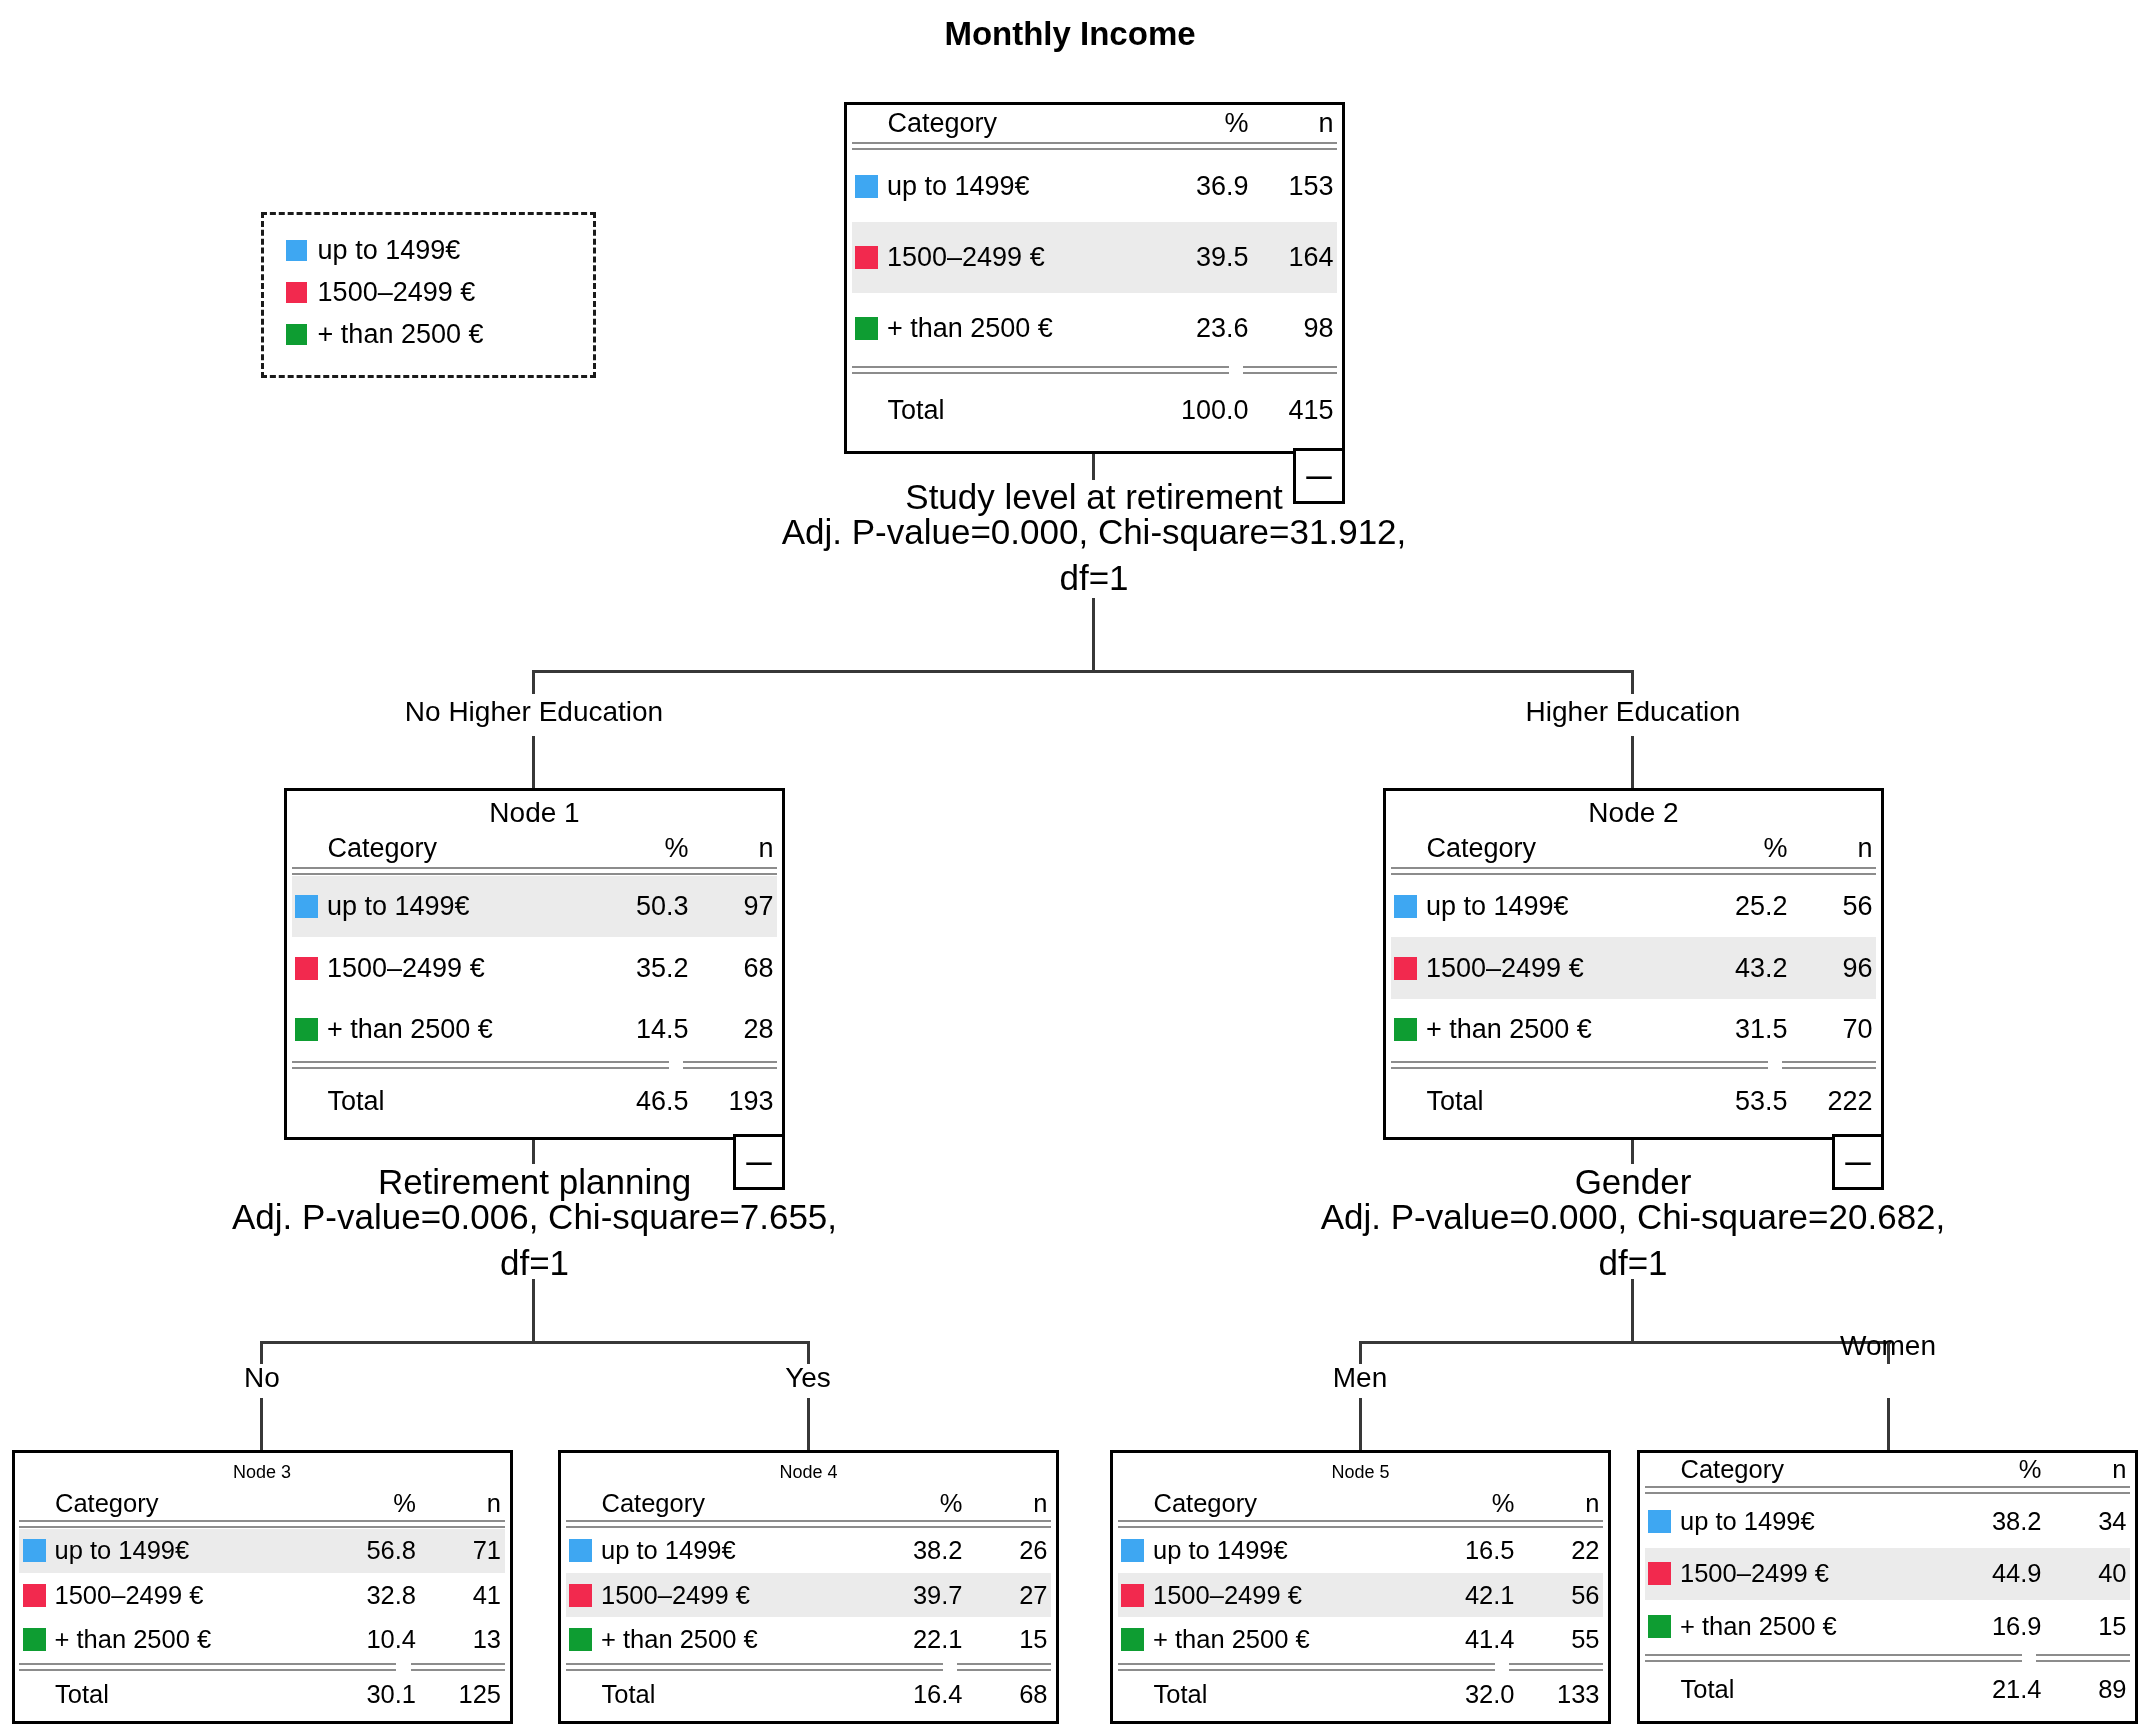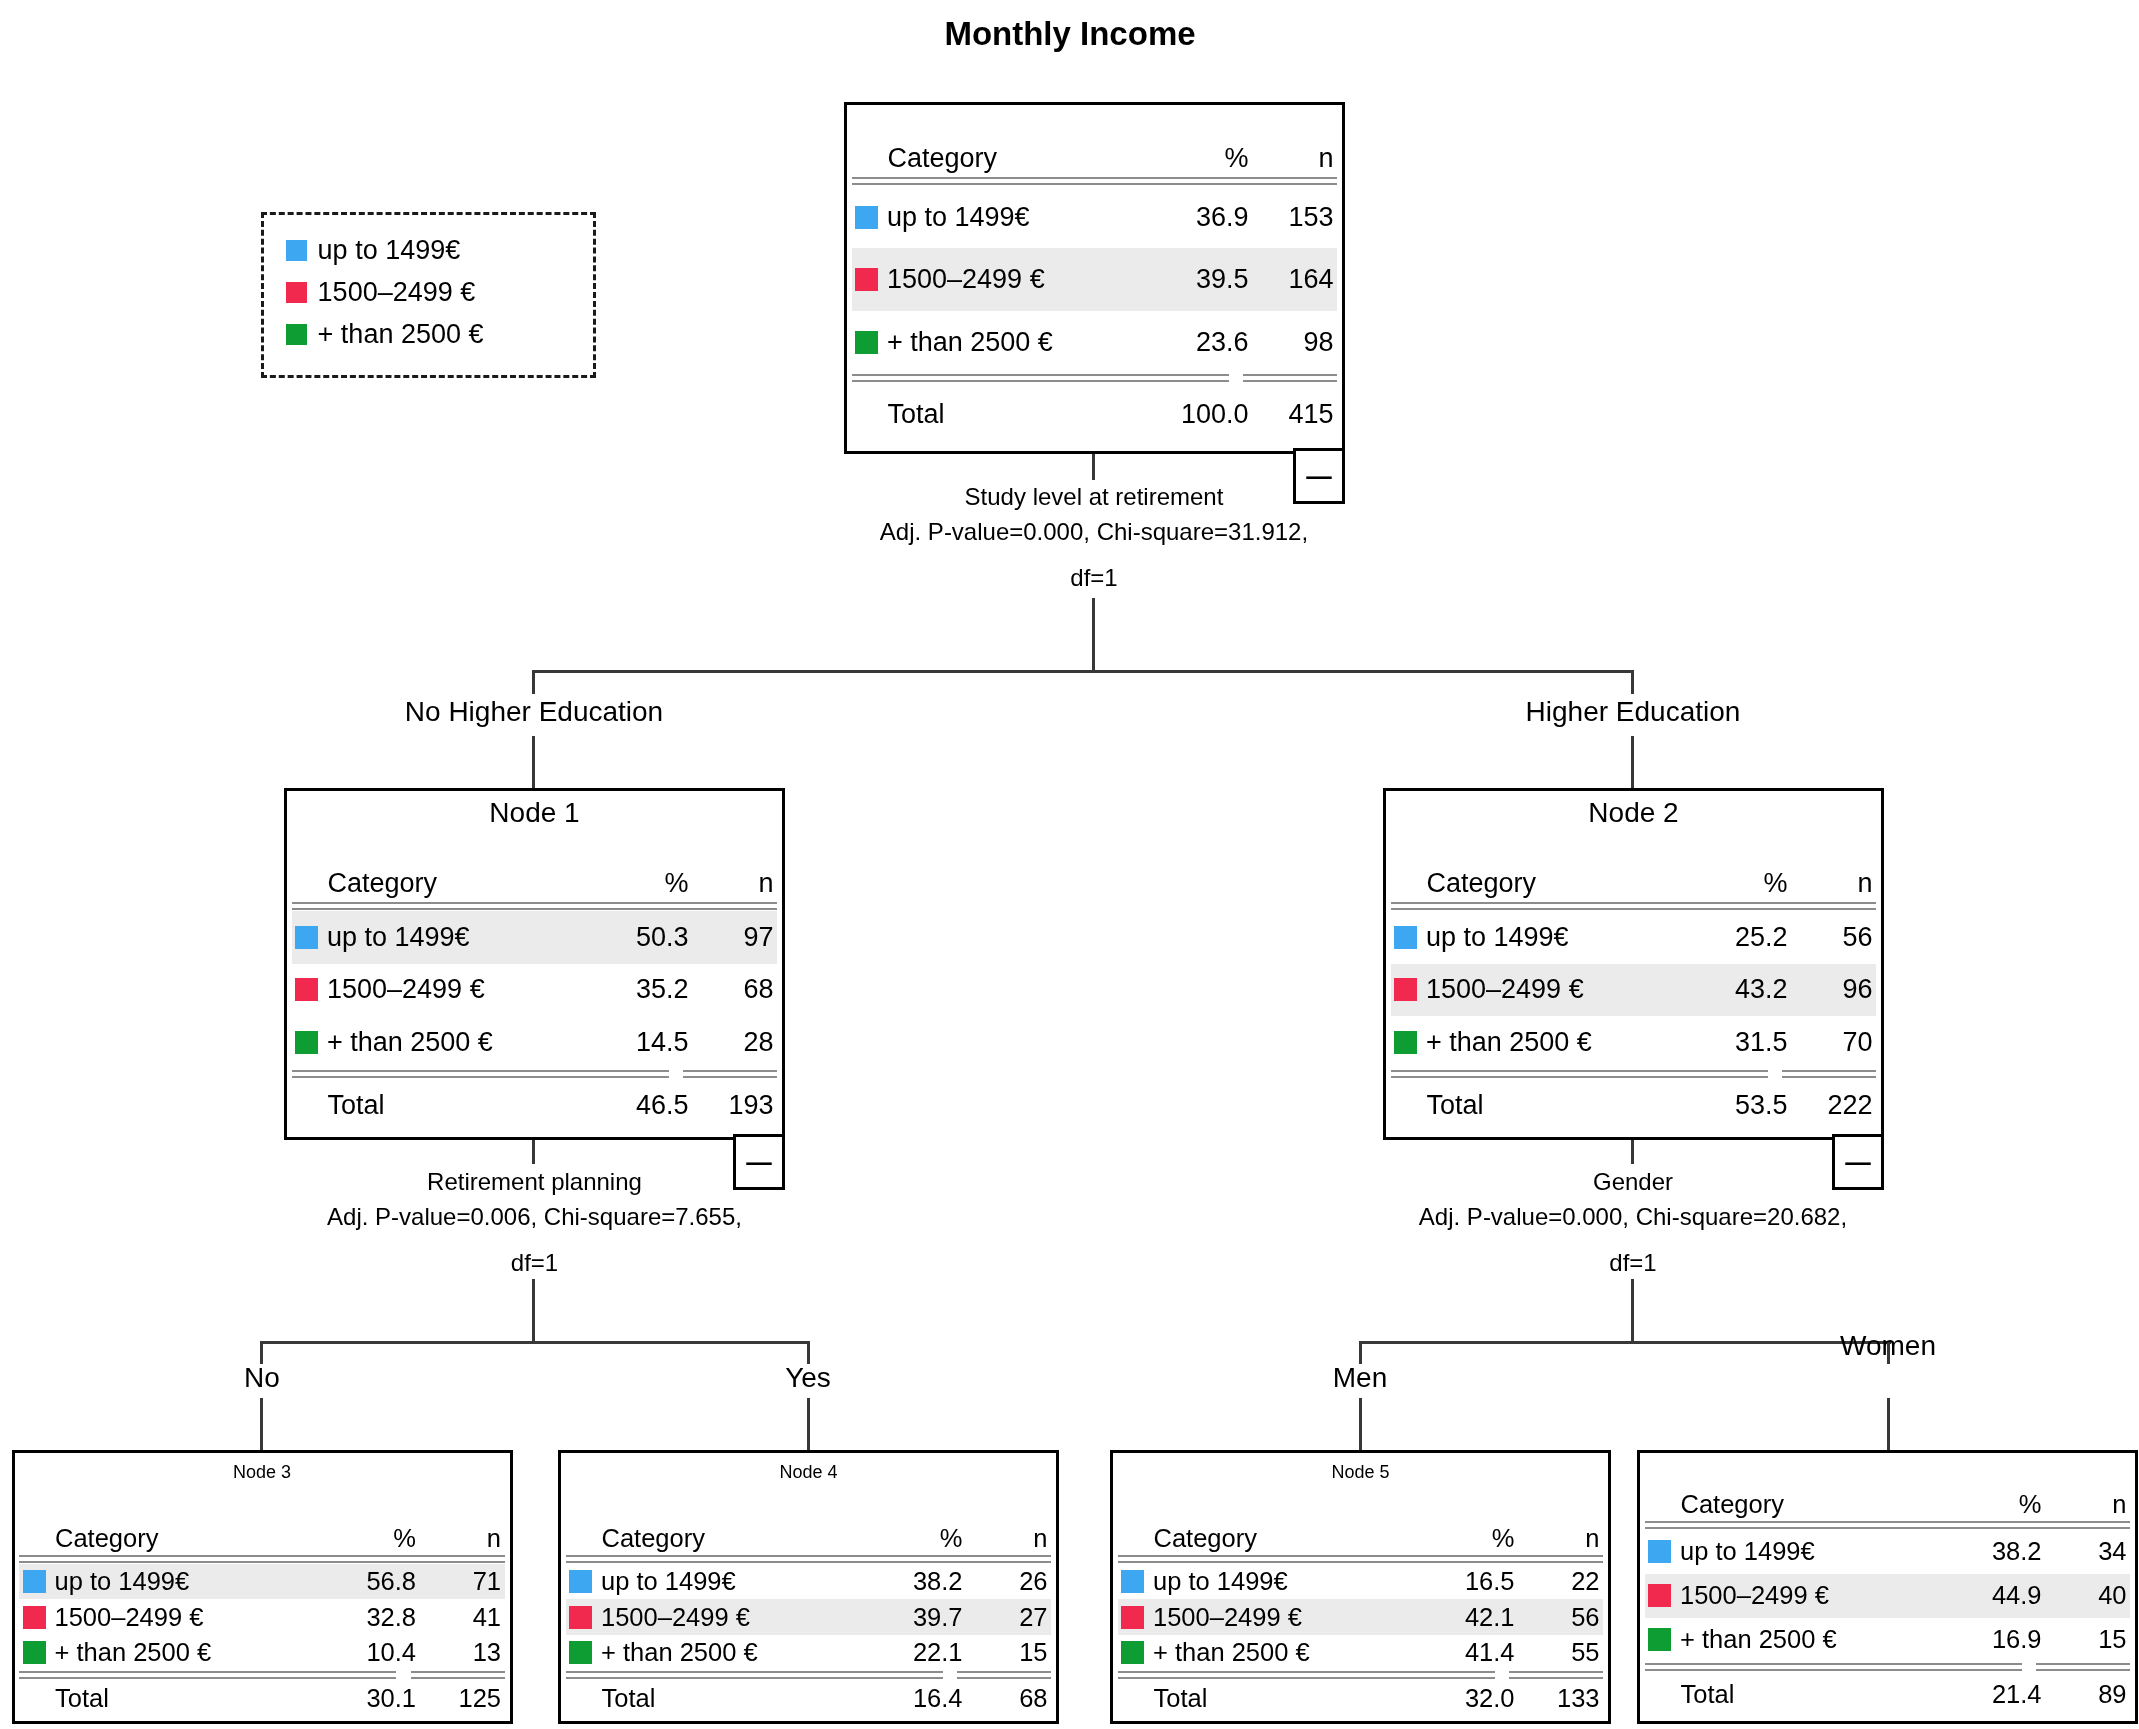--- a/index.html
+++ b/index.html
@@ -14,21 +14,21 @@
           border:3px dashed #1a1a1a;box-sizing:border-box;padding:14.6px 0 0 22px;}
   .lrow{display:flex;align-items:center;height:42px;font-size:27px;white-space:nowrap;}
   .lrow .sw{width:20.6px;height:20.6px;margin-right:11px;}
 
   
   .node{position:absolute;width:501px;border:3px solid #000;background:#fff;
         box-sizing:border-box;display:flex;flex-direction:column;padding:2.4px 4.9px 4.9px;}
   .node.top{height:352px;}
   .node.leaf{height:274px;}
   .node-title{text-align:center;font-size:28px;line-height:39px;flex:0 0 auto;}
-  .thead{display:flex;align-items:flex-start;font-size:27px;line-height:33px;flex:0 0 auto;padding:0 3.6px;margin-top:35px;}
+  .thead{display:flex;align-items:flex-start;font-size:27px;line-height:33px;flex:0 0 auto;padding:0 3.6px;}
   .thead .cat{flex:1;padding-left:32px;}
   .thead .pct{width:103px;text-align:right;}
   .thead .n{width:85px;text-align:right;}
   .rule{height:8px;border-top:2.4px solid #8c8c8c;border-bottom:2.4px solid #8c8c8c;
         box-sizing:border-box;margin:1.2px 0;flex:0 0 auto;}
   .rule2{display:flex;gap:14.6px;margin:1.2px 0;flex:0 0 auto;}
   .rule2 i{display:block;height:8px;border-top:2.4px solid #8c8c8c;border-bottom:2.4px solid #8c8c8c;box-sizing:border-box;}
   .rule2 .rl{flex:1;}
   .rule2 .rr{width:94px;}
   .trow{display:flex;align-items:center;flex:1 1 auto;font-size:27px;padding:0 3.6px;white-space:nowrap;}
@@ -46,21 +46,21 @@
   .sw-red{background:#F2294E;}
   .sw-green{background:#0E9D32;}
 
   
   .collapse-btn{position:absolute;right:-3px;bottom:-53px;width:52px;height:56px;
                 border:3px solid #000;background:#fff;box-sizing:border-box;
                 display:flex;align-items:center;justify-content:center;
                 font-size:25.5px;font-weight:bold;cursor:pointer;}
 
   
-  .split{position:absolute;width:1092px;text-align:center;font-size:24px;line-height:35px;}
+  .split{position:absolute;width:1092px;text-align:center;font-size:35px;line-height:35px;}
   .split .df{margin-top:11px;}
 
   
   .blabel{position:absolute;transform:translateX(-50%);font-size:28px;white-space:nowrap;}
 
   
   .vl{position:absolute;width:3px;background:#383838;}
   .hline{position:absolute;height:3px;background:#383838;}
 </style>
 </head>

